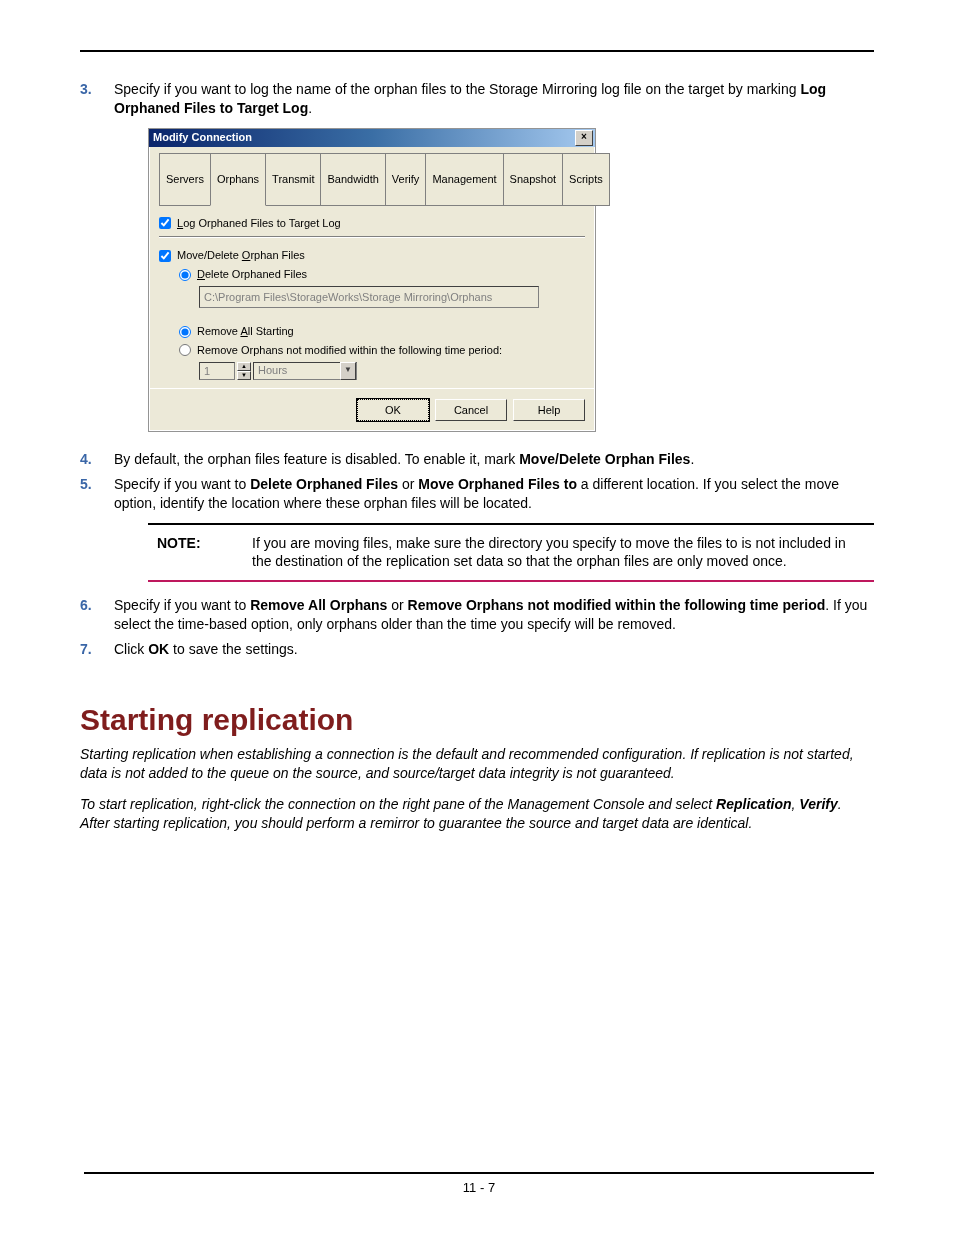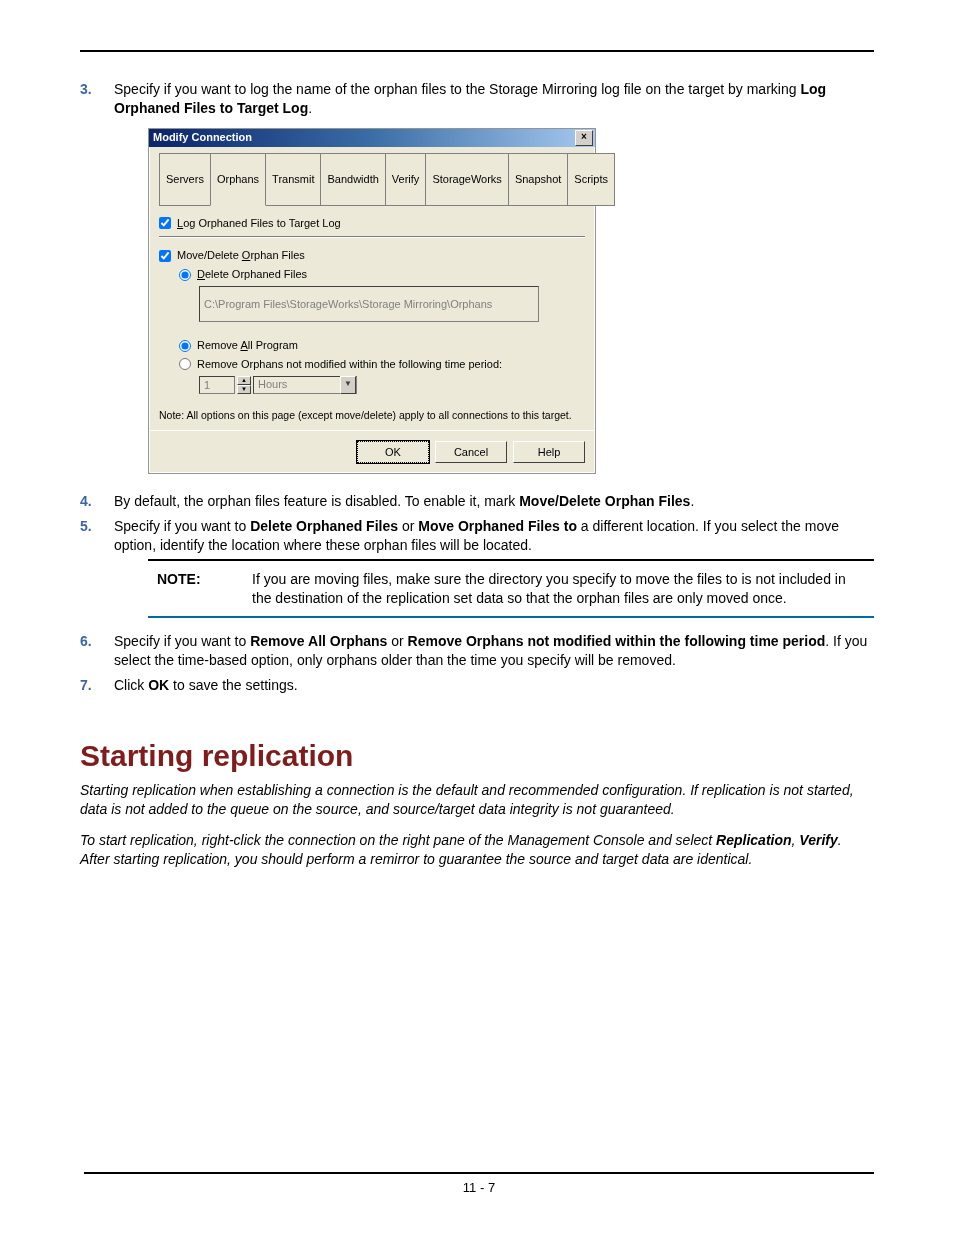--- a/index.html
+++ b/index.html
@@ -112,21 +112,21 @@
   .chkrow input[type=checkbox], .radrow input[type=radio] {
     width: 12px;
     height: 12px;
     margin: 0;
   }
   .sub {
     margin-left: 20px;
   }
   .textfield {
     width: 340px;
-    height: 36px;
+    height: 22px;
     border: 1px solid #808080;
     border-top-color: #404040;
     border-left-color: #404040;
     background: #ECE9D8;
     color: #808080;
     font-size: 11px;
     padding: 1px 4px;
     box-sizing: border-box;
     margin-left: 20px;
   }
@@ -211,23 +211,23 @@
     border-bottom-color: #404040;
     background: #ECE9D8;
     font-family: Tahoma, sans-serif;
     font-size: 11px;
   }
   .btnbar button.default {
     border: 1px dotted #000;
     outline: 1px solid #000;
   }
   .notebox {
-    margin: 4px 0 14px 34px;
+    margin: 10px 0 14px 34px;
     border-top: 2px solid #000;
-    border-bottom: 2px solid #0369a1;
+    border-bottom: 2px solid #be185d;
     padding: 8px 8px;
   }
   .notebox table {
     border-collapse: collapse;
     width: 100%;
   }
   .notebox td.lbl {
     font-weight: bold;
     font-style: normal;
     width: 86px;
@@ -278,21 +278,21 @@
             <span>Modify Connection</span>
             <span class="close">×</span>
           </div>
           <div class="dlg-body">
             <div class="tabs">
               <span>Servers</span>
               <span class="active">Orphans</span>
               <span>Transmit</span>
               <span>Bandwidth</span>
               <span>Verify</span>
-              <span>StorageWorks</span>
+              <span>Management</span>
               <span>Snapshot</span>
               <span>Scripts</span>
             </div>
 
             <div class="chkrow" style="margin-top:10px;">
               <input type="checkbox" checked="" style="">
               <span><span class="ul">L</span><span>og Orphaned Files to Target Log</span></span>
             </div>
             <div class="groupline"></div>
 
@@ -307,40 +307,39 @@
                 <span><span class="ul">D</span><span>elete Orphaned Files</span></span>
               </div>
               <input class="textfield" type="text" disabled="" value="C:\Program Files\StorageWorks\Storage Mirroring\Orphans" style="">
             </div>
 
             <div style="height:12px;"></div>
 
             <div class="sub" style="margin-left:0;">
               <div class="radrow sub" style="margin-left:20px;">
                 <input type="radio" name="d2" checked="" style="">
-                <span><span>Remove </span><span class="ul">A</span><span>ll Program</span></span>
+                <span><span>Remove </span><span class="ul">A</span><span>ll Starting</span></span>
               </div>
               <div class="radrow sub" style="margin-left:20px;">
                 <input type="radio" name="d2" style="">
                 <span>Remove Orphans not modified within the following time period:</span>
               </div>
               <div class="numrow" style="margin-left:40px;">
                 <input class="numinput" disabled="" value="1" style="">
                 <div class="spin">
                   <button>▲</button>
                   <button>▼</button>
                 </div>
                 <div class="combo">
                   <span>Hours</span>
                   <span class="drop">▼</span>
                 </div>
               </div>
             </div>
 
-            <div class="note-dlg">Note: All options on this page (except move/delete) apply to all connections to this target.</div>
           </div>
           <div class="btnbar">
             <button class="default">OK</button>
             <button>Cancel</button>
             <button>Help</button>
           </div>
         </div>
       </div>
     </li>
 

